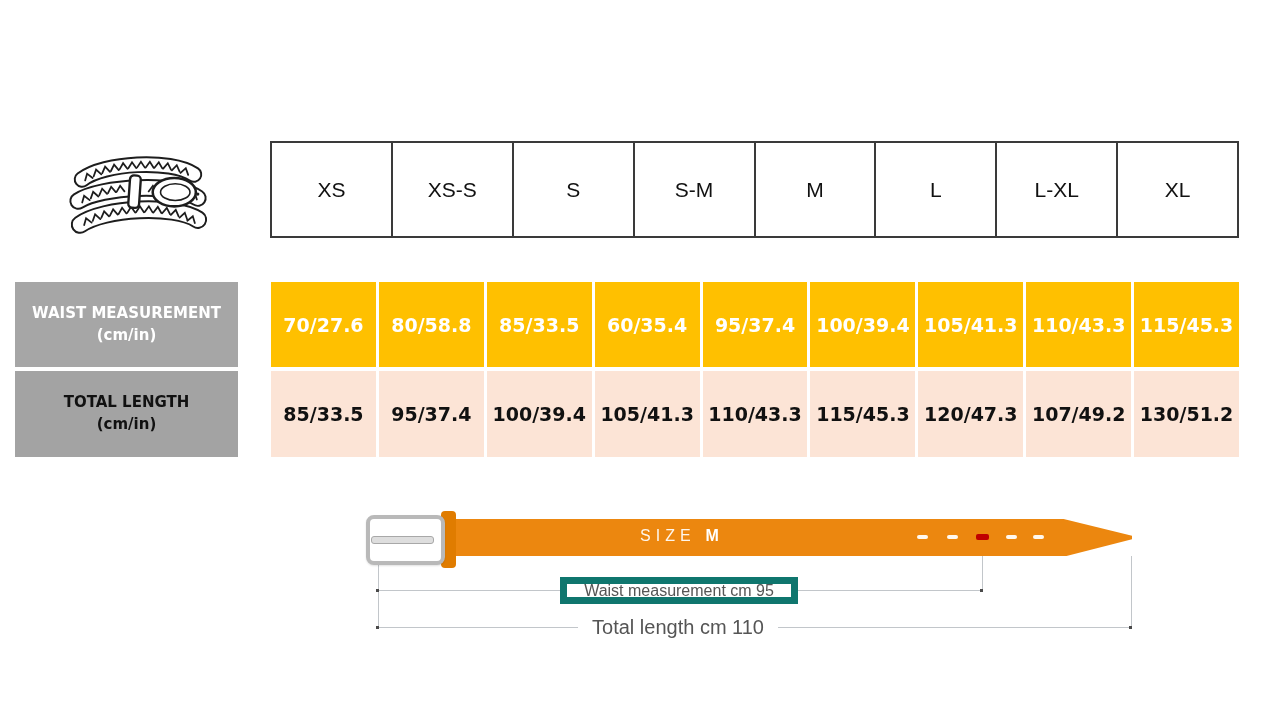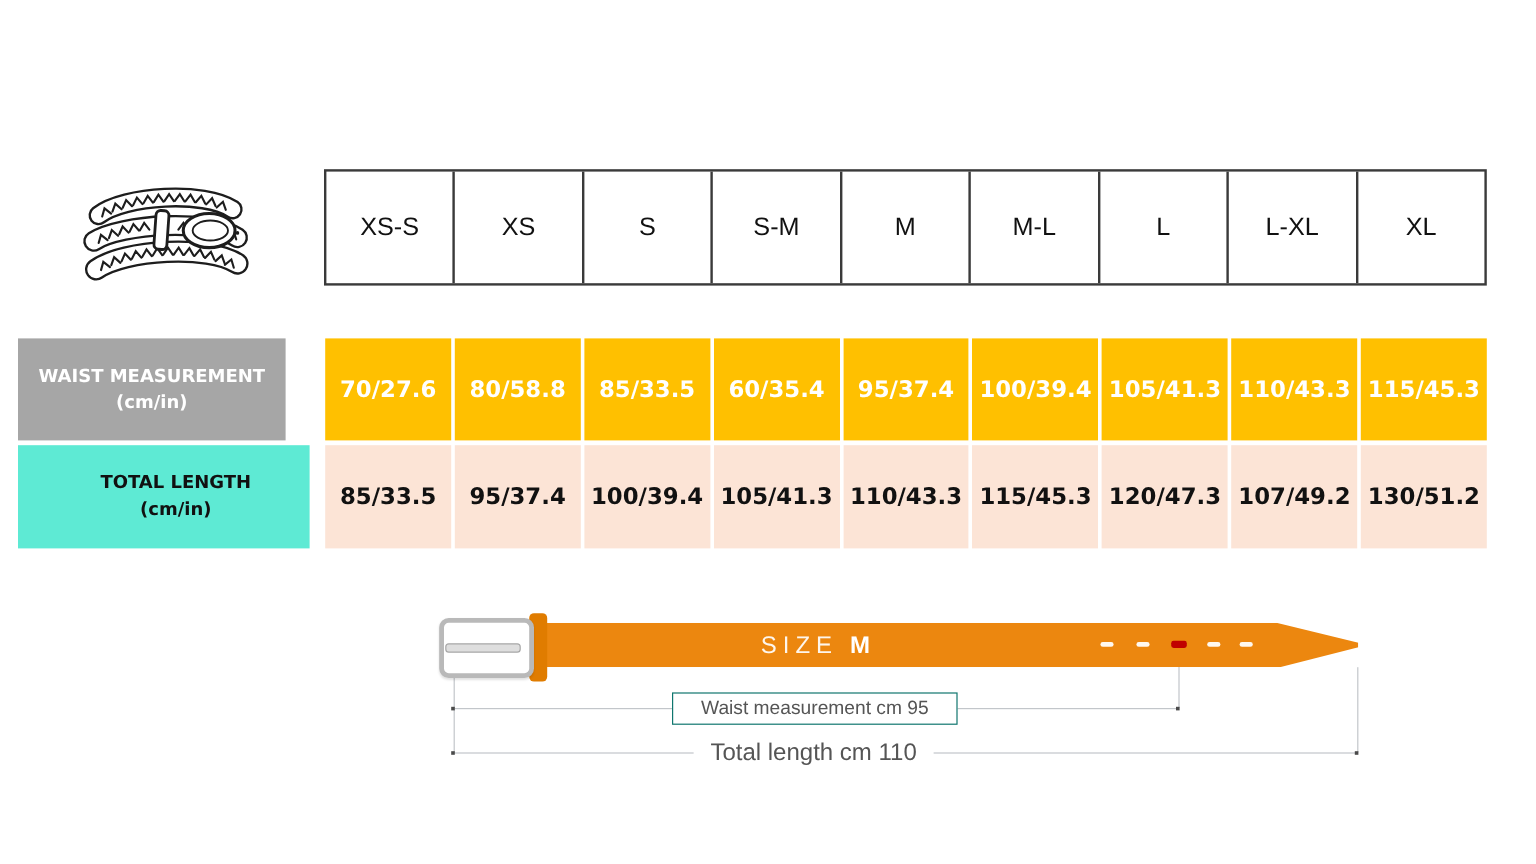--- a/index.html
+++ b/index.html
@@ -18,21 +18,21 @@
     border-right:2px solid #3a3a3a;font-size:21px;color:#111;
   }
   .size-header .hcell:last-child{border-right:none;text-align:right;}
   
   .rowlabel{
     position:absolute;left:15px;width:223px;display:flex;flex-direction:column;
     align-items:center;justify-content:center;text-align:center;
     font-family:"DejaVu Sans",sans-serif;font-weight:bold;font-size:15px;line-height:1.45;
   }
   .rowlabel.waist{top:282px;height:85px;background:#a6a6a6;color:#ffffff;}
-  .rowlabel.length{top:371px;height:86px;background:#5eead4;color:#111;padding-left:20px;}
+  .rowlabel.length{top:371px;height:86px;background:#a3a3a3;color:#111;}
   
   .datarow{
     position:absolute;left:271px;width:968px;display:flex;gap:3px;
     font-family:"DejaVu Sans",sans-serif;font-weight:bold;font-size:19px;
   }
   .datarow.waist{top:282px;height:85px;color:#ffffff;border-radius:26px;}
   .datarow.length{top:371px;height:86px;color:#111;}
   .datarow .dcell{flex:1;display:flex;align-items:center;justify-content:center;}
   .datarow.waist .dcell{background:#ffc000;}
   .datarow.length .dcell{background:#fce4d6;}
@@ -51,32 +51,32 @@
     position:absolute;left:366px;top:515px;width:79px;height:50px;box-sizing:border-box;
     background:#ffffff;border:4px solid #b9b9b9;border-radius:8px;
     box-shadow:0 1px 2px rgba(0,0,0,0.12);
   }
   .belt-prong{
     position:absolute;left:371px;top:536px;width:63px;height:8px;box-sizing:border-box;
     background:#dedede;border:1px solid #a8a8a8;border-radius:3px;
   }
   .size-text{
     position:absolute;left:580px;top:527px;width:200px;text-align:center;
-    color:#ffffff;font-size:20px;white-space:nowrap;
+    color:#ffffff;font-size:16px;white-space:nowrap;
   }
   .size-text .sz{letter-spacing:5px;color:rgba(255,255,255,0.92);}
   .size-text .szv{font-weight:bold;margin-left:10px;letter-spacing:1px;}
   .hole{position:absolute;top:535px;width:11px;height:4px;border-radius:2px;background:#fff8ef;}
   .hole.red{top:534px;width:13px;height:6px;border-radius:2px;background:#c00000;}
   .vline{position:absolute;width:1px;background:#c2c6ca;}
   .mline{position:absolute;height:1px;background:#c2c6ca;}
   .mdot{position:absolute;width:3px;height:3px;background:#4a4a4a;}
   .waist-box{
     position:absolute;left:560px;top:577px;width:238px;height:27px;box-sizing:border-box;
-    background:#ffffff;border:1px solid #0f766e;
+    background:#ffffff;border:7px solid #0f766e;
     display:flex;align-items:center;justify-content:center;
     font-size:16px;color:#555;white-space:nowrap;
   }
   .length-text{
     position:absolute;left:678px;top:616px;transform:translateX(-50%);
     background:#ffffff;padding:0 14px;font-size:20px;color:#555;white-space:nowrap;
   }
 </style>
 </head>
 <body>
@@ -135,26 +135,25 @@
 
       <rect x="66" y="28" width="11" height="33" rx="4" fill="#ffffff" stroke="#1d1d1d" stroke-width="2.4" transform="rotate(4 71 44)"></rect>
 
       <ellipse cx="112" cy="45" rx="22" ry="14.5" fill="#ffffff" stroke="#1d1d1d" stroke-width="2.6"></ellipse>
       <ellipse cx="113" cy="45" rx="15" ry="8.5" fill="#ffffff" stroke="#1d1d1d" stroke-width="1.6"></ellipse>
       <circle cx="136" cy="47" r="1.6" fill="#1d1d1d"></circle>
     </svg>
   </div>
 
   <div class="size-header">
+    <div class="hcell">XS</div>
     <div class="hcell">XS-S</div>
-    <div class="hcell">XS</div>
     <div class="hcell">S</div>
     <div class="hcell">S-M</div>
     <div class="hcell">M</div>
-    <div class="hcell">M-L</div>
     <div class="hcell">L</div>
     <div class="hcell">L-XL</div>
     <div class="hcell">XL</div>
   </div>
 
   <div class="rowlabel waist">
     <span>WAIST MEASUREMENT</span>
     <span>(cm/in)</span>
   </div>
   <div class="datarow waist">

